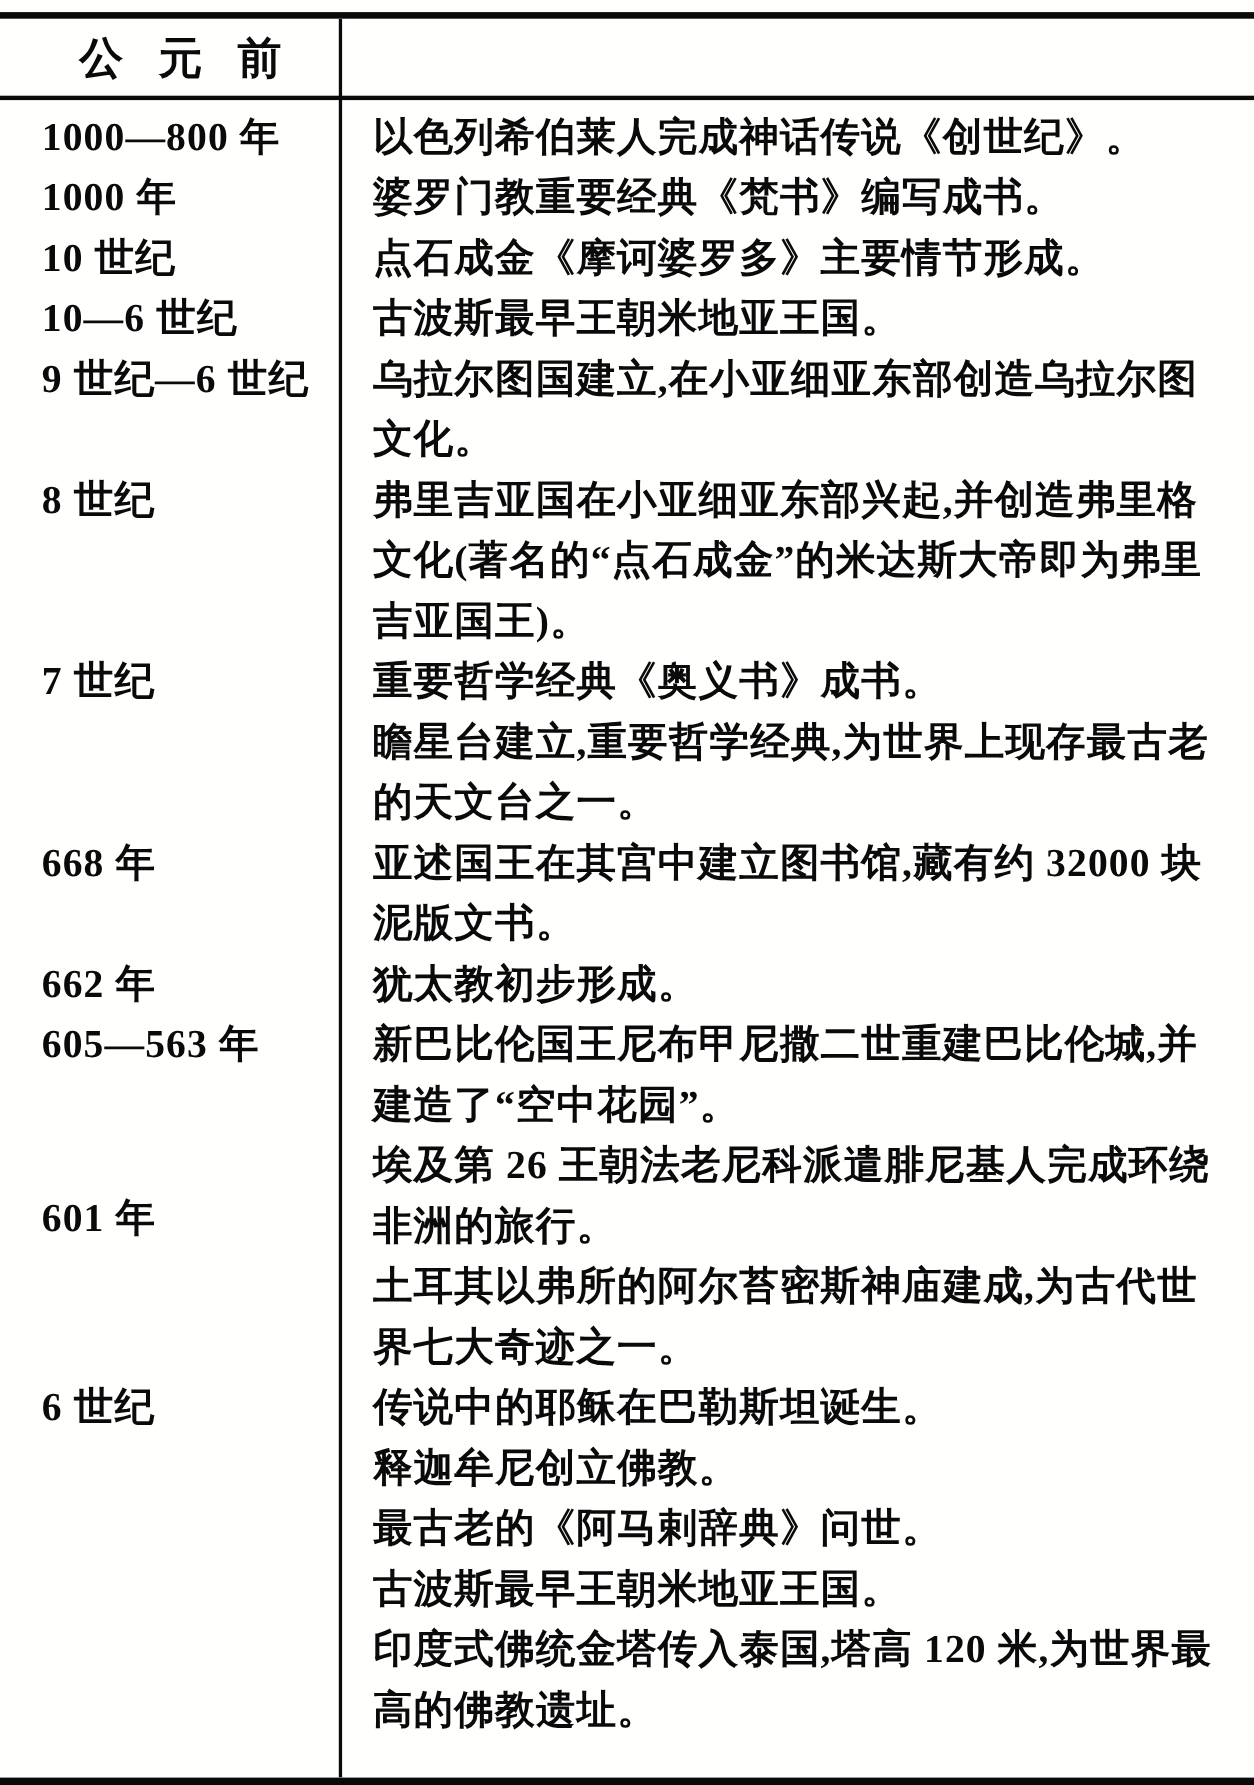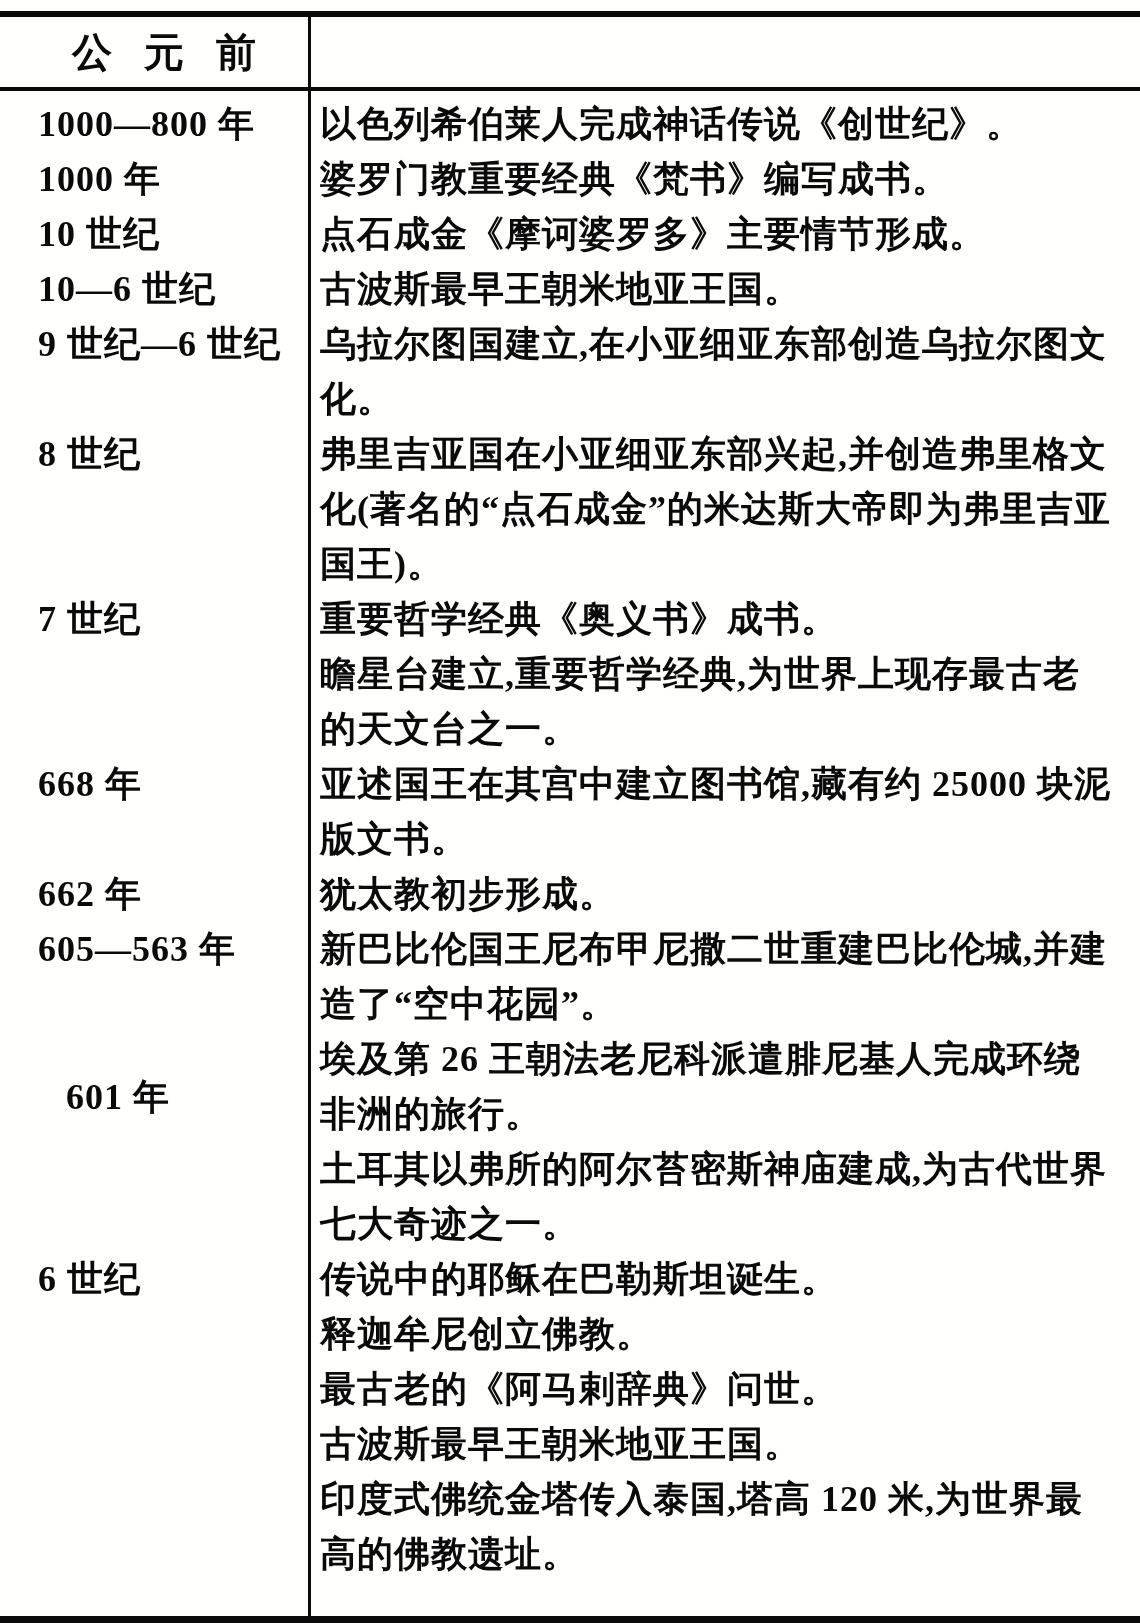--- a/index.html
+++ b/index.html
@@ -71,31 +71,30 @@
     box-sizing: border-box;
     padding-left: 38px;
     font-size: 36px;
     line-height: 55px;
     letter-spacing: 1px;
     white-space: nowrap;
   }
   .cell-event {
     flex: 1;
     box-sizing: border-box;
-    padding-left: 12px;
+    padding-left: 31px;
     padding-right: 24px;
     font-size: 36px;
     line-height: 55px;
     letter-spacing: 1px;
   }
   
   .tbody .row:nth-child(12) .cell-date span {
     position: relative;
-    top: 38px;
-    margin-left: 28px;
+    top: 48px;
   }
 </style>
 </head>
 <body>
 
 <div class="sheet">
   <div class="rule rule-top"></div>
 
   <div class="grid">
     <div class="vdivider"></div>
@@ -170,21 +169,21 @@
         </div>
         <div class="cell-event">
           <span>瞻星台建立,重要哲学经典,为世界上现存最古老的天文台之一。</span>
         </div>
       </div>
         <div class="row">
         <div class="cell-date">
           <span>668 年</span>
         </div>
         <div class="cell-event">
-          <span>亚述国王在其宫中建立图书馆,藏有约 25000 块泥版文书。</span>
+          <span>亚述国王在其宫中建立图书馆,藏有约 32000 块泥版文书。</span>
         </div>
       </div>
         <div class="row">
         <div class="cell-date">
           <span>662 年</span>
         </div>
         <div class="cell-event">
           <span>犹太教初步形成。</span>
         </div>
       </div>

